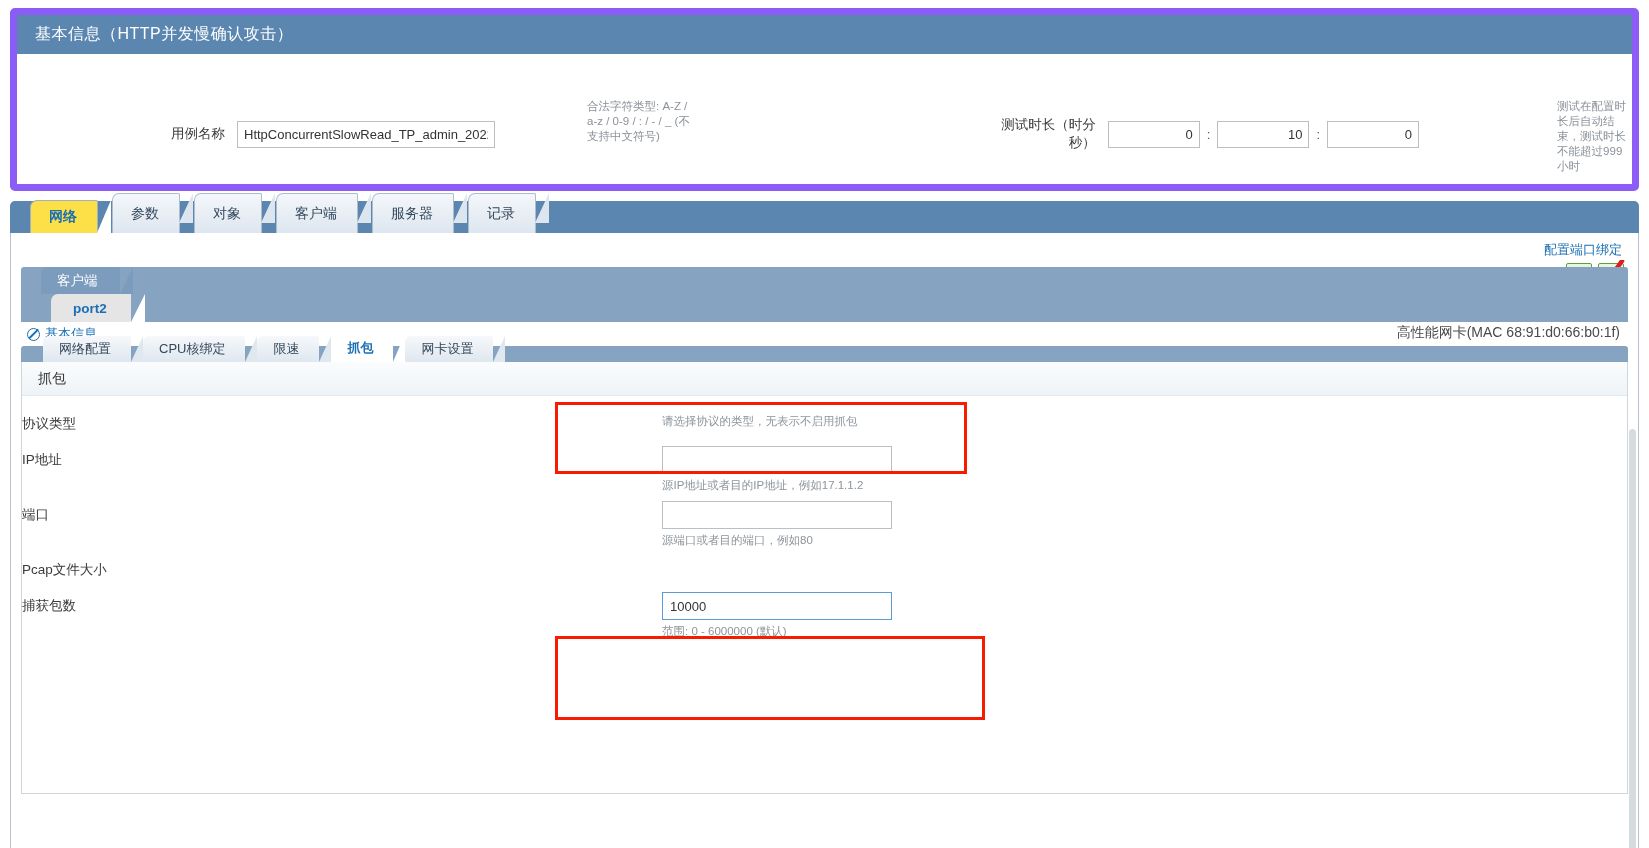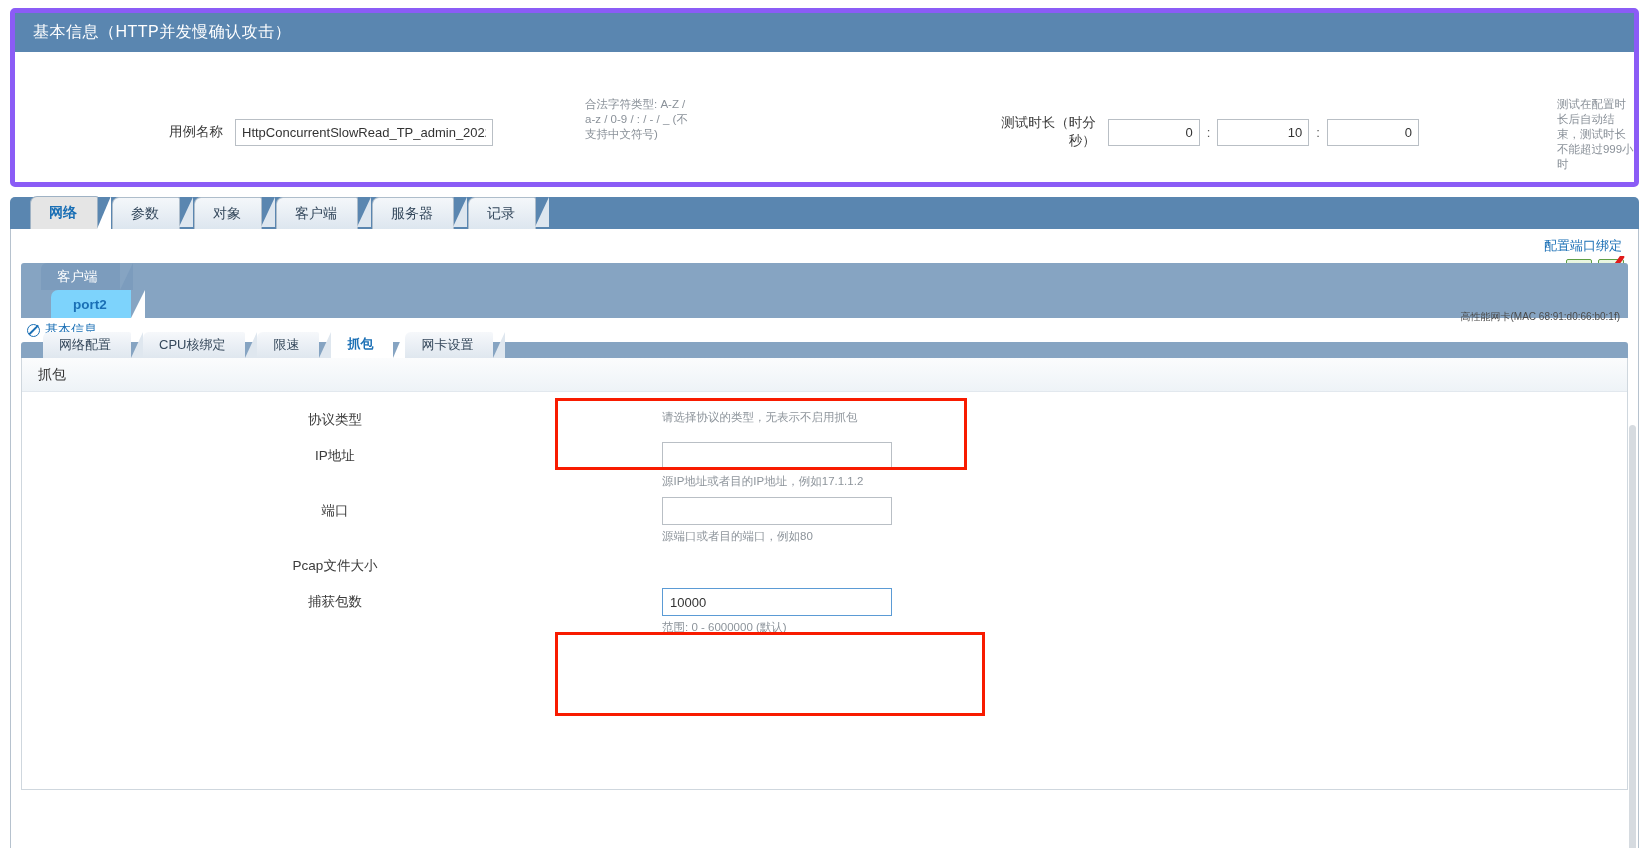--- a/index.html
+++ b/index.html
@@ -12,21 +12,21 @@
   }
   .page {
     position: relative;
     width: 1649px; height: 848px;
     background: #ffffff;
     padding: 8px 10px 0 10px;
   }
 
   
   .basic-panel {
-    border: 5px solid #8b5cf6;
+    border: 7px solid #8b5cf6;
     border-radius: 5px;
     background: #ffffff;
     overflow: hidden;
   }
   .basic-header {
     background: #5a86b0;
     color: #ffffff;
     font-size: 16px;
     padding: 9px 0 9px 18px;
     letter-spacing: .5px;
@@ -77,21 +77,21 @@
     background: #5a86b0;
     border-radius: 5px 5px 0 0;
     height: 32px;
     display: flex;
     align-items: flex-end;
     padding-left: 20px;
     position: relative;
   }
   .ntab {
     position: relative;
-    height: 32px;
+    height: 40px;
     display: flex;
     align-items: center;
     justify-content: center;
     font-size: 14px;
     color: #34485c;
     background: linear-gradient(180deg,#f4f7fa 0%,#dde6ef 100%);
     padding: 0 20px 0 18px;
     margin-right: 14px;
     border-radius: 7px 2px 0 0;
     border: 1px solid #aebdcb;
@@ -102,21 +102,21 @@
   .ntab::after {
     content: "";
     position: absolute;
     right: -14px; top: -1px;
     width: 0; height: 0;
     border-style: solid;
     border-width: 0 0 30px 14px;
     border-color: transparent transparent #dde6ef transparent;
   }
   .ntab.active {
-    background: #e5e5e5;
+    background: #fde047;
     color: #1a6fb5;
     font-weight: bold;
     height: 33px;
     border-color: #9fb2c4;
   }
   .ntab.active::after {
     border-width: 0 0 33px 14px;
     border-color: transparent transparent #ffffff transparent;
   }
 
@@ -207,21 +207,21 @@
     display: flex;
     align-items: flex-end;
     padding-left: 30px;
   }
   .port-tab {
     position: relative;
     height: 28px;
     display: flex; align-items: center;
     padding: 0 24px 0 22px;
     font-size: 13.5px;
-    background: #7dd3fc;
+    background: #e5e5e5;
     color: #1a6fb5;
     font-weight: bold;
     border-radius: 7px 0 0 0;
     cursor: pointer;
   }
   .port-tab::after {
     content: "";
     position: absolute;
     right: -14px; top: 0;
     width: 0; height: 0;
@@ -251,22 +251,22 @@
     background: #1a6fb5;
     transform: rotate(-45deg);
   }
   .disable-link {
     color: #1a6fb5;
     font-size: 13px;
     cursor: pointer;
   }
   .nic-info {
     position: absolute;
-    right: 8px; bottom: 18px;
-    font-size: 10px;
+    right: 8px; bottom: 4px;
+    font-size: 14px;
     color: #4a4a4a;
   }
 
   
   .inner-tabbar {
     background: #86a4c2;
     height: 16px;
     display: flex;
     align-items: flex-end;
     padding-left: 22px;
@@ -318,21 +318,21 @@
     color: #333;
     padding: 8px 0 7px 16px;
     background: linear-gradient(180deg,#fbfcfd 0%,#eef3f7 100%);
     border-bottom: 1px solid #e2e8ee;
   }
   .form-body { padding-top: 14px; position: relative; }
 
   .frow { display: flex; align-items: flex-start; margin-bottom: 8px; }
   .flabel {
     width: 640px;
-    text-align: center;
+    text-align: left;
     padding-right: 14px;
     font-size: 13.5px;
     color: #3b3b3b;
     line-height: 28px;
   }
   .fctrl { width: 230px; }
   .fctrl input, .fctrl select {
     width: 230px;
     height: 28px;
     border: 1px solid #b9bfc5;

